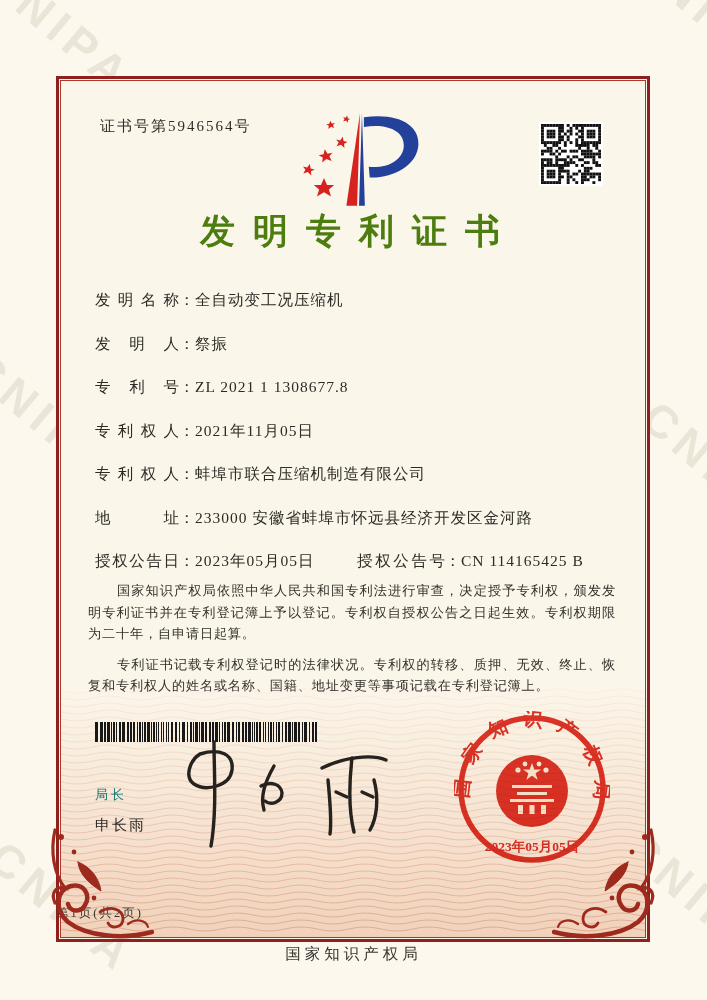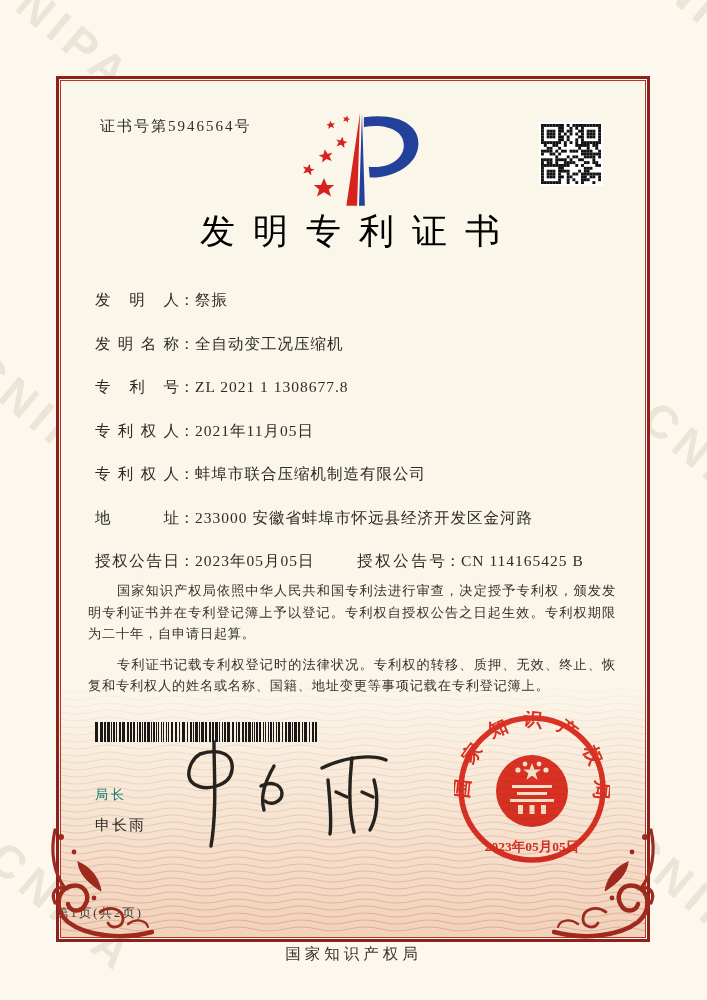--- a/index.html
+++ b/index.html
@@ -19,22 +19,22 @@
   #waveband{position:absolute;left:0;right:0;bottom:0;height:250px;
          background:linear-gradient(180deg,rgba(244,216,194,0) 0%,rgba(243,212,189,0.45) 45%,rgba(240,203,178,0.85) 100%);}
   #wave-svg{position:absolute;left:0;bottom:0;}
 
   .abs{position:absolute;z-index:5;}
 
   #cert-no{left:100px;top:117px;font-size:15px;color:#2f2d2a;letter-spacing:2px;}
   #logo{left:287px;top:110px;z-index:5;}
   #qr{left:539px;top:122px;z-index:5;background:#fff;padding:2px;}
 
-  #title{left:56px;top:208px;width:588px;text-align:center;font-size:35px;font-weight:400;
-         color:#000000;letter-spacing:18px;text-indent:18px;}
+  #title{left:56px;top:208px;width:588px;text-align:center;font-size:35px;font-weight:700;
+         color:#4d7c0f;letter-spacing:18px;text-indent:18px;}
 
   #fields{left:95px;top:291px;width:522px;display:flex;flex-direction:column;gap:26.5px;font-size:15.5px;color:#2e2b27;}
   .row{position:relative;white-space:nowrap;line-height:17px;}
   .flabel{display:inline-block;width:84px;text-align:justify;text-align-last:justify;vertical-align:top;}
   .fcolon{display:inline-block;width:16px;}
   .fvalue{letter-spacing:1px;}
   .pair2{position:absolute;left:262px;top:0;}
   .pair2 .flabel{width:88px;}
 
   #paras{left:88px;top:580px;width:528px;font-size:13.2px;line-height:21.5px;
@@ -401,24 +401,24 @@
       <rect x="25.71" y="57.14" width="2.907142857142857" height="2.907142857142857" fill="#111"></rect>
       <rect x="34.29" y="57.14" width="2.907142857142857" height="2.907142857142857" fill="#111"></rect>
       <rect x="40.00" y="57.14" width="2.907142857142857" height="2.907142857142857" fill="#111"></rect>
       <rect x="51.43" y="57.14" width="2.907142857142857" height="2.907142857142857" fill="#111"></rect>
     </svg>
 
   <div class="abs" id="title">发明专利证书</div>
 
   <div class="abs" id="fields">
     <div class="row">
+      <span class="flabel">发明名称</span><span class="fcolon">：</span><span class="fvalue">全自动变工况压缩机</span>
+    </div>
+    <div class="row">
       <span class="flabel">发明人</span><span class="fcolon">：</span><span class="fvalue">祭振</span>
-    </div>
-    <div class="row">
-      <span class="flabel">发明名称</span><span class="fcolon">：</span><span class="fvalue">全自动变工况压缩机</span>
     </div>
     <div class="row">
       <span class="flabel">专利号</span><span class="fcolon">：</span><span class="fvalue">ZL 2021 1 1308677.8</span>
     </div>
     <div class="row">
       <span class="flabel">专利权人</span><span class="fcolon">：</span><span class="fvalue">2021年11月05日</span>
     </div>
     <div class="row">
       <span class="flabel">专利权人</span><span class="fcolon">：</span><span class="fvalue">蚌埠市联合压缩机制造有限公司</span>
     </div>

